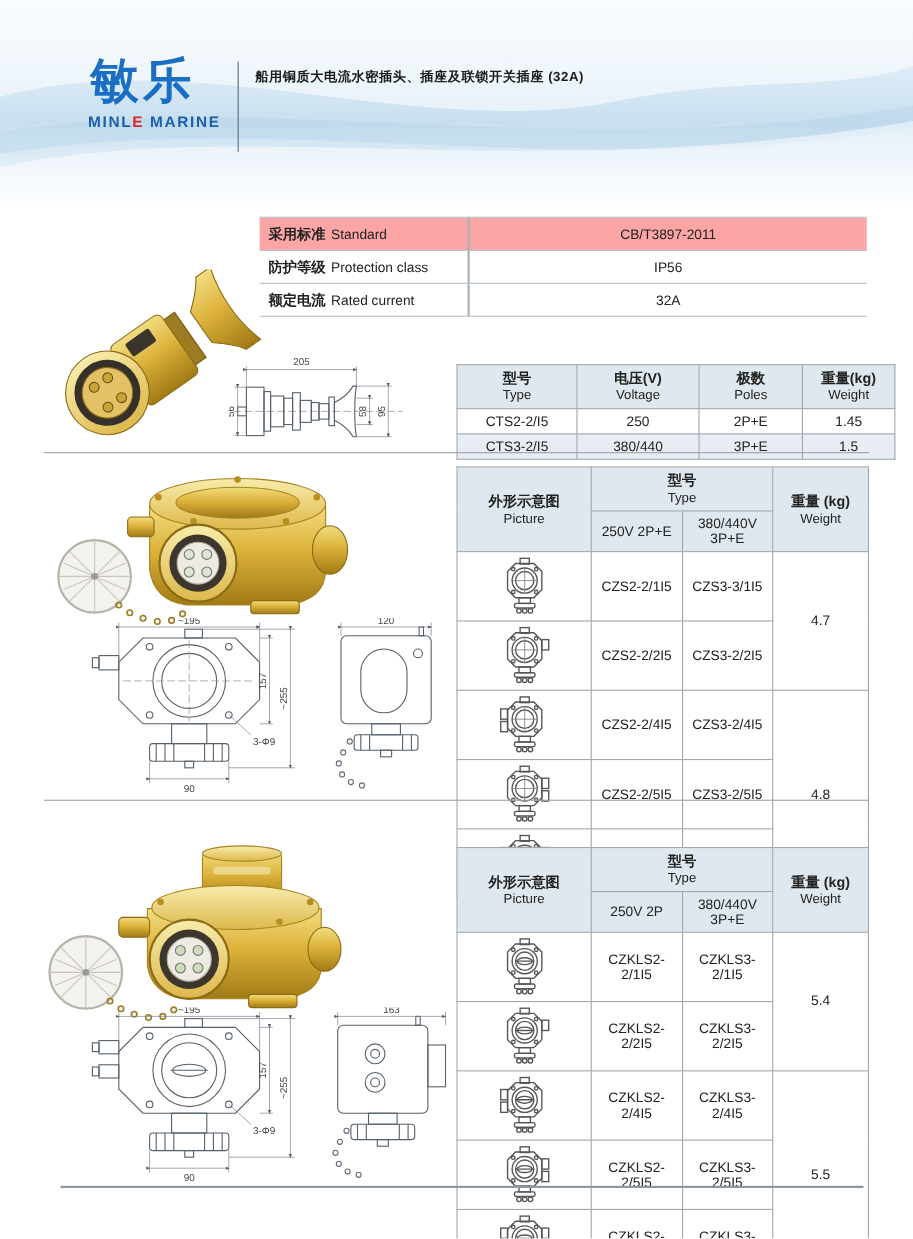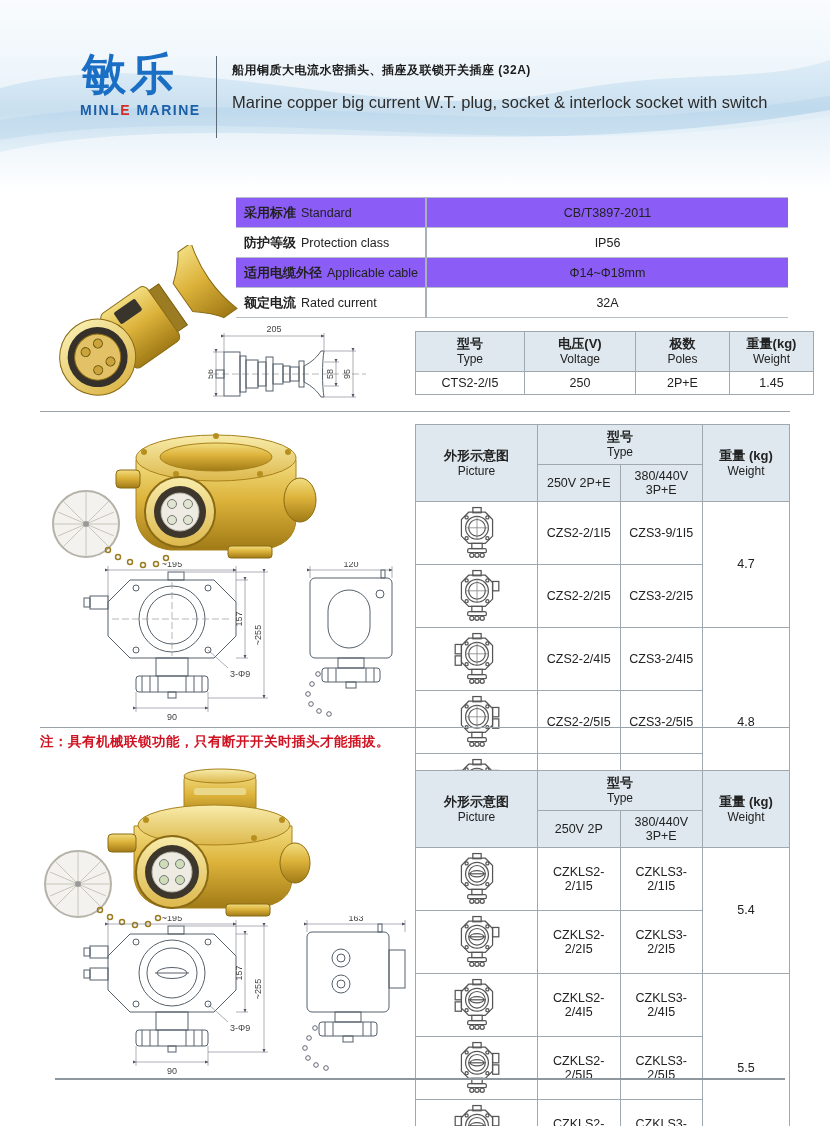--- a/index.html
+++ b/index.html
@@ -17,21 +17,21 @@
   .hdr-sep{left:216px;top:56px;width:1px;height:82px;background:#5c6b7a;}
   .title-cn{left:232px;top:62px;font-size:12px;font-weight:bold;color:#1b1b1b;letter-spacing:.5px;}
   .title-en{left:232px;top:93px;font-size:16.5px;color:#2c2c2c;}
 
   
   .stable{border-collapse:collapse;table-layout:fixed;width:552px;}
   .stable td{height:27px;border-top:1px solid #b6bfc6;border-bottom:1px solid #b6bfc6;
              font-size:12.5px;vertical-align:middle;}
   .stable .lbl{width:180px;text-align:left;padding-left:8px;border-right:2px solid #a8b2ba;}
   .stable .val{text-align:center;}
-  .stable tr.shade td{background:#8b5cf6;}
+  .stable tr.shade td{background:#fca5a5;}
   .lbl .cn-inline{font-weight:bold;font-size:13px;margin-right:5px;}
 
   
   .dtable{border-collapse:collapse;table-layout:fixed;background:#fff;}
   .dtable td{border:1px solid #9fa8af;text-align:center;vertical-align:middle;
              font-size:12.5px;color:#222;padding:4px;}
   .dtable .hdr td{background:#dfe8ef;}
   .cn{display:block;font-weight:bold;font-size:13px;line-height:1.25;}
   .en{display:block;font-size:12px;line-height:1.2;}
   .model{font-size:13px;}
@@ -100,36 +100,31 @@
   <div class="abs banner">
     <svg width="830" height="192" viewBox="0 0 830 192">
       <path d="M0,88 C180,40 380,128 560,92 C680,68 760,84 830,60 L830,0 L0,0 Z" fill="#ffffff" opacity="0.55"></path>
       <path d="M0,120 C250,80 520,150 830,96 L830,116 C520,168 250,98 0,140 Z" fill="#a9cde8" opacity="0.3"></path>
       <path d="M0,152 C220,104 480,170 830,110 L830,192 L0,192 Z" fill="#ffffff" opacity="0.5"></path>
     </svg>
     <div class="abs logo-cn">敏乐</div>
     <div class="abs logo-en"><span>MINL</span><span class="red-e">E</span><span> MARINE</span></div>
     <div class="abs hdr-sep"></div>
     <div class="abs title-cn">船用铜质大电流水密插头、插座及联锁开关插座 (32A)</div>
-    <div class="abs title-en">Marine copper big current W.T. plug, socket &amp; interlock socket with switch</div>
   </div>
 
   <table class="abs stable" style="left:236px;top:197px;">
     <tbody>
         <tr class="shade">
       <td class="lbl"><span class="cn-inline">采用标准</span><span>Standard</span></td>
       <td class="val">CB/T3897-2011</td>
     </tr>
     <tr>
       <td class="lbl"><span class="cn-inline">防护等级</span><span>Protection class</span></td>
       <td class="val">IP56</td>
-    </tr>
-    <tr class="shade">
-      <td class="lbl"><span class="cn-inline">适用电缆外径</span><span>Applicable cable</span></td>
-      <td class="val">Φ14~Φ18mm</td>
     </tr>
     <tr>
       <td class="lbl"><span class="cn-inline">额定电流</span><span>Rated current</span></td>
       <td class="val">32A</td>
     </tr>
   </tbody>
     </table>
 
   <svg class="abs" style="left:45px;top:245px;" width="220" height="168" viewBox="0 0 220 168">
     <g transform="rotate(-35 105 84)">
@@ -200,20 +195,26 @@
       <td style="width:75px;">
             <span class="cn">重量(kg)</span>
             <span class="en">Weight</span>
           </td>
     </tr>
     <tr style="height:21px;">
       <td class="model">CTS2-2/I5</td>
       <td>250</td>
       <td>2P+E</td>
       <td>1.45</td>
+    </tr>
+    <tr class="shade-row" style="height:21px;">
+      <td class="model">CTS3-2/I5</td>
+      <td>380/440</td>
+      <td>3P+E</td>
+      <td>1.5</td>
     </tr>
   </tbody>
     </table>
 
   <div class="abs hline" style="left:40px;top:411px;width:750px;"></div>
 
   <svg class="abs" style="left:48px;top:420px;" width="290" height="152" viewBox="0 0 290 152">
     <path d="M88,40 L248,40 L248,98 Q248,126 212,130 L122,130 Q92,126 88,98 Z" fill="url(#goldG)" stroke="#a8821c"></path>
     <ellipse cx="252" cy="80" rx="16" ry="22" fill="url(#goldG)" stroke="#8a6a14"></ellipse>
     <rect x="68" y="50" width="24" height="18" rx="4" fill="url(#goldG)" stroke="#8a6a14"></rect>
@@ -351,21 +352,21 @@
       <td style="width:92px;">380/440V 3P+E</td>
     </tr>
     <tr style="height:47px;">
       <td>
             <svg class="picto" viewBox="0 0 44 52">
               <use href="#pic-base"></use>
               <use href="#pic-cross"></use>
             </svg>
           </td>
       <td class="model">CZS2-2/1I5</td>
-      <td class="model">CZS3-9/1I5</td>
+      <td class="model">CZS3-3/1I5</td>
       <td class="wt" rowspan="2">4.7</td>
     </tr>
     <tr style="height:47px;">
       <td>
             <svg class="picto" viewBox="0 0 44 52">
               <use href="#pic-base"></use>
               <use href="#pic-cross"></use>
               <use href="#gl" x="37" y="12"></use>
             </svg>
           </td>
@@ -410,21 +411,20 @@
           </td>
       <td class="model">CZS2-7/7I5</td>
       <td class="model">CZS3-2/7I5</td>
     </tr>
   </tbody>
     </table>
 
   <div class="abs hline" style="left:40px;top:727px;width:750px;"></div>
 
   <div class="abs" style="left:40px;top:733px;width:700px;">
-    <div class="note-cn">注：具有机械联锁功能，只有断开开关时插头才能插拔。</div>
   </div>
 
   <svg class="abs" style="left:42px;top:768px;" width="295" height="165" viewBox="0 0 295 165">
     <rect x="142" y="6" width="72" height="48" rx="6" fill="url(#goldG)" stroke="#a8821c"></rect>
     <ellipse cx="178" cy="8" rx="36" ry="7" fill="url(#goldL)" stroke="#a8821c"></ellipse>
     <rect x="152" y="20" width="52" height="7" rx="2" fill="#e9d78a"></rect>
     <path d="M92,58 L250,58 L250,110 Q250,136 214,140 L126,140 Q96,136 92,110 Z" fill="url(#goldG)" stroke="#a8821c"></path>
     <ellipse cx="253" cy="95" rx="15" ry="20" fill="url(#goldG)" stroke="#8a6a14"></ellipse>
     <rect x="66" y="66" width="28" height="18" rx="4" fill="url(#goldG)" stroke="#8a6a14"></rect>
     <ellipse cx="172" cy="57" rx="76" ry="20" fill="url(#goldL)" stroke="#a8821c"></ellipse>

